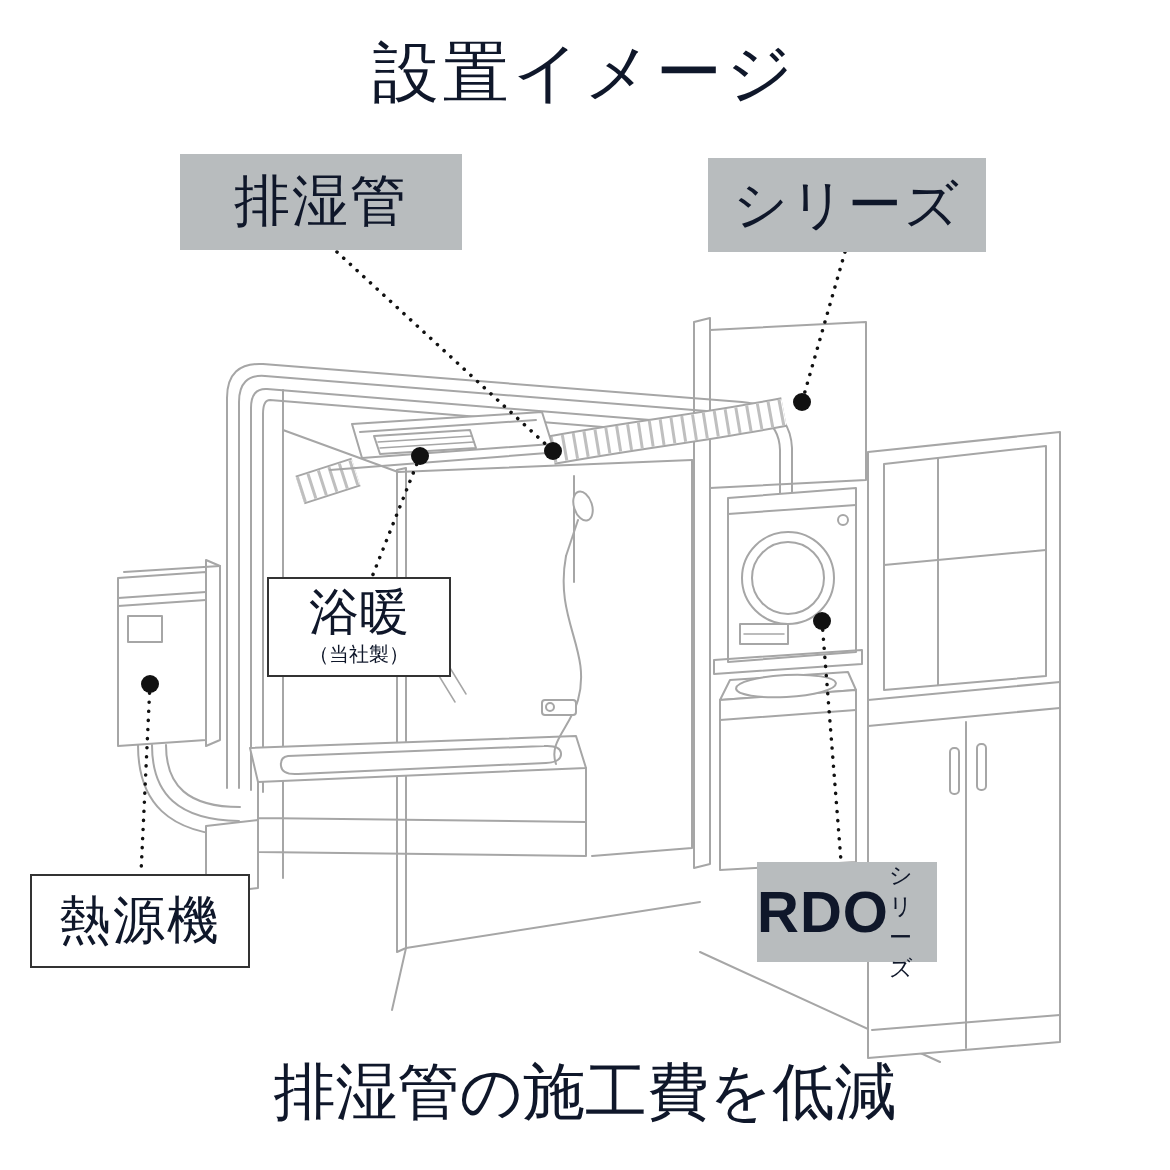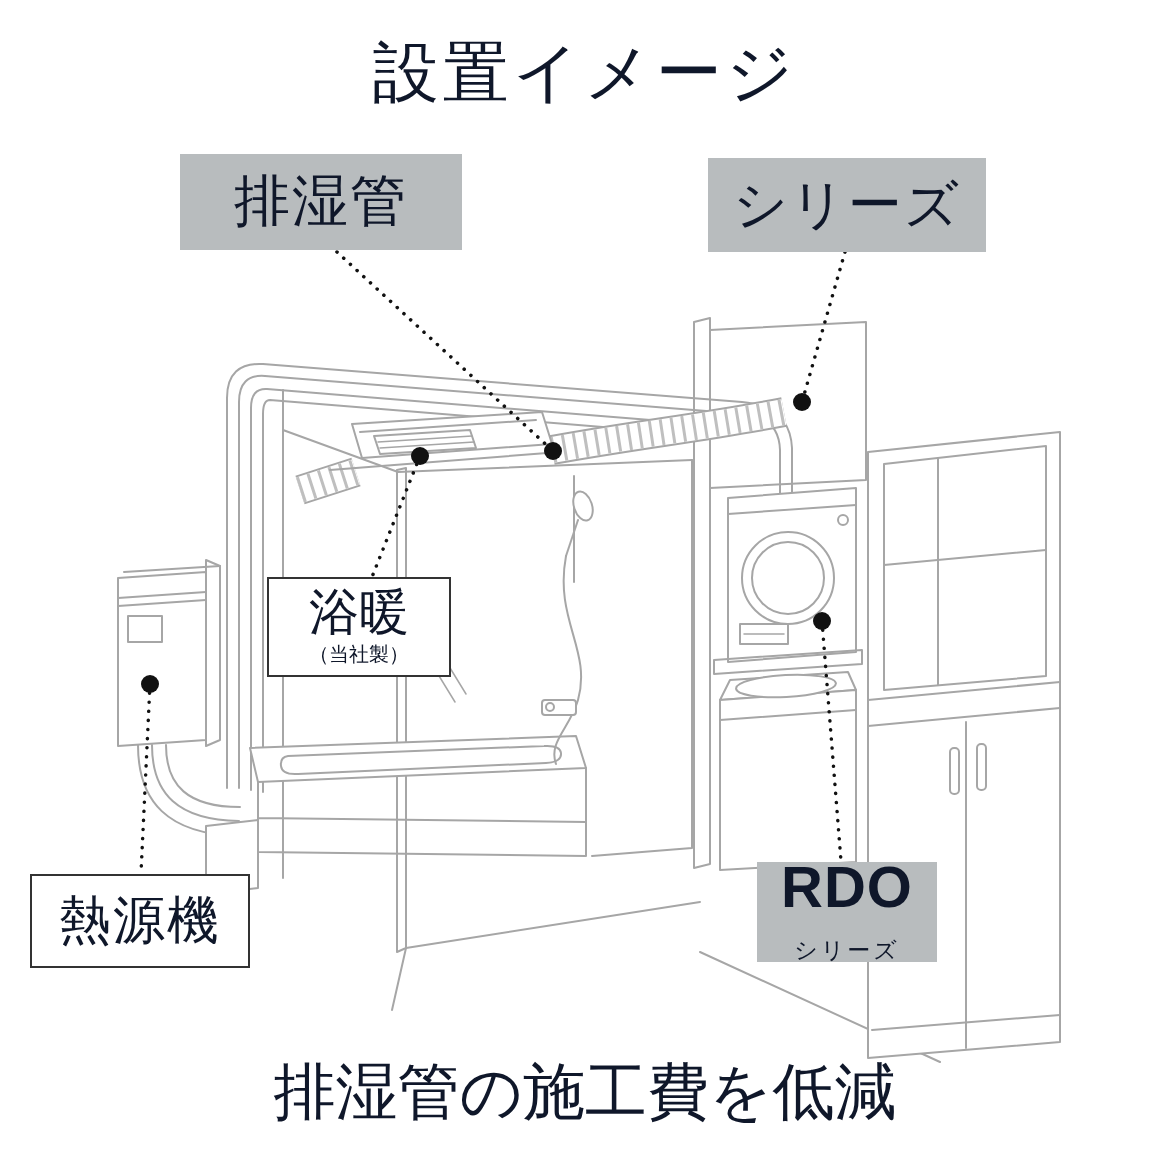--- a/index.html
+++ b/index.html
@@ -36,21 +36,21 @@
     display:flex;flex-direction:column;align-items:center;justify-content:center;
   }
   .label-bathheater{left:267px;top:577px;width:180px;height:96px;}
   .label-bathheater .main{font-size:50px;line-height:1.05;}
   .label-bathheater .note{font-size:20px;margin-top:2px;}
   .label-heatsource{left:30px;top:874px;width:216px;height:90px;}
   .label-heatsource .main{font-size:52px;letter-spacing:2px;}
   .label-rdo{
     position:absolute;left:757px;top:862px;width:180px;height:100px;
     background:var(--label-bg,#b8bcbe);
-    display:flex;flex-direction:column;align-items:center;justify-content:center;
+    display:flex;flex-direction:row;align-items:center;justify-content:center;
   }
   .label-rdo .rdo-name{font-size:58px;font-weight:800;line-height:1;letter-spacing:1px;}
   .label-rdo .rdo-suffix{font-size:23px;margin-top:19px;letter-spacing:3px;}
 </style>
 </head>
 <body>
 
 <div class="page">
 
   <div class="page-title">設置イメージ</div>

